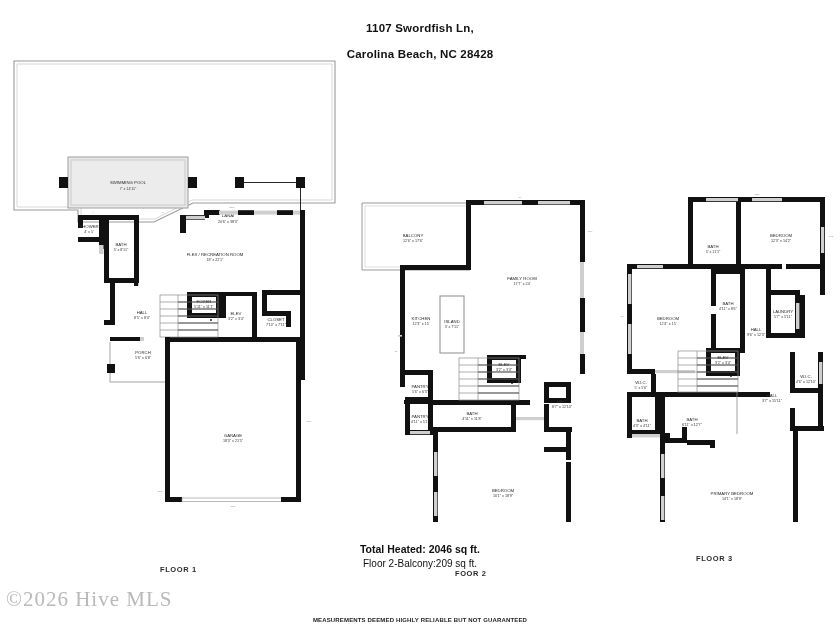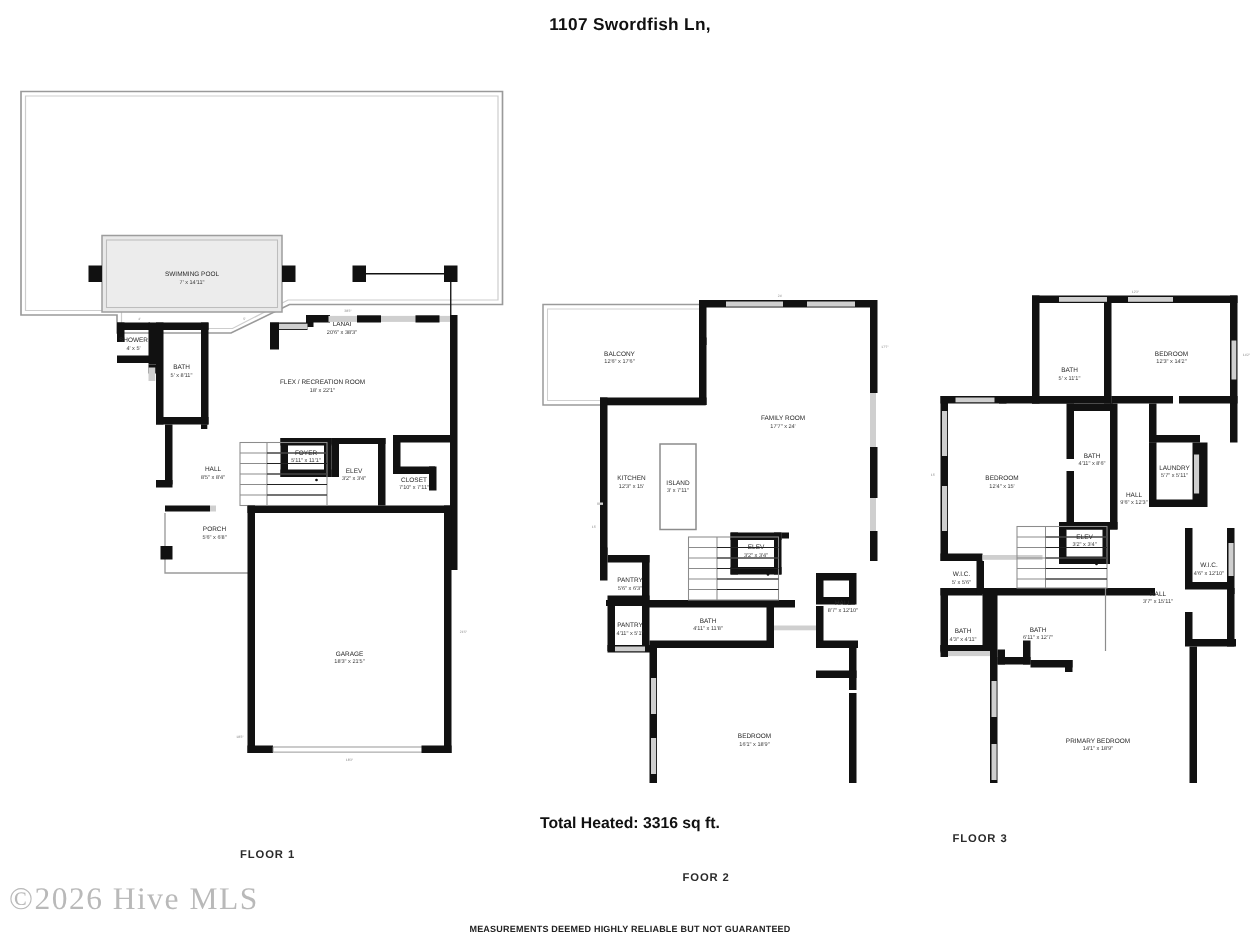--- a/index.html
+++ b/index.html
@@ -23,20 +23,21 @@
     left: 0;
     width: 840px;
     text-align: center;
   }
   #title-block .line {
     font-size: 11.5px;
     font-weight: bold;
     letter-spacing: 0.2px;
     line-height: 15px;
     color: #111;
+    margin-top: 11px;
   }
 
   
   #plans {
     position: absolute;
     top: 52px;
     left: 0;
     width: 840px;
     height: 470px;
   }
@@ -47,22 +48,22 @@
   }
 
   .floor-caption {
     position: absolute;
     font-size: 7.5px;
     font-weight: bold;
     letter-spacing: 0.6px;
     color: #2b2b2b;
   }
   #caption-f1 { left: 160px; top: 513px; text-align: center; }
-  #caption-f2 { left: 455px; top: 528px; }
-  #caption-f3 { left: 635px; top: 502px; }
+  #caption-f2 { left: 455px; top: 517px; }
+  #caption-f3 { left: 696px; top: 502px; }
 
   
   #footer {
     position: absolute;
     left: 0;
     top: 543px;
     width: 840px;
     text-align: center;
   }
   #footer .f-bold {
@@ -102,20 +103,21 @@
   
   .rmlabel { font-family: "Liberation Sans", sans-serif; font-size: 4.3px; fill: #2a2a2a; text-anchor: middle; }
   .rmdim   { font-family: "Liberation Sans", sans-serif; font-size: 3.7px; fill: #3a3a3a; text-anchor: middle; }
   .tick    { font-family: "Liberation Sans", sans-serif; font-size: 2.2px; fill: #8a8a8a; text-anchor: middle; }
 </style>
 </head>
 <body>
 
 <div id="title-block">
   <div class="line">1107 Swordfish Ln,</div>
+  <div class="line">Carolina Beach, NC 28428</div>
 </div>
 
 <div id="plans">
 
   <svg class="floor-svg" width="840" height="470" viewBox="0 0 840 470">
 
     <g>
       <path d="M14 9 L335 9 L335 151 L193 151 L154 170 L78 170 L78 158 L14 158 Z" fill="#ffffff" stroke="#9a9a9a" stroke-width="1.1"></path>
       <path d="M17 12 L332 12 L332 148 L192 148 L155 167 L81 167 L81 155 L17 155 Z" fill="none" stroke="#cdcdcd" stroke-width="0.8"></path>
     </g>
@@ -488,17 +490,18 @@
       <text x="732" y="497">14'1"</text>
     </g>
   </svg>
 
   <div class="floor-caption" id="caption-f1">FLOOR 1</div>
   <div class="floor-caption" id="caption-f2">FOOR 2</div>
   <div class="floor-caption" id="caption-f3">FLOOR 3</div>
 </div>
 
 <div id="footer">
-  <div class="f-bold">Total Heated: 3316 sq ft.</div>
+  <div class="f-bold">Total Heated: 2046 sq ft.</div>
+  <div class="f-reg">Floor 2-Balcony:209 sq ft.</div>
 </div>
 
 <div id="disclaimer">MEASUREMENTS DEEMED HIGHLY RELIABLE BUT NOT GUARANTEED</div>
 <div id="watermark">©2026 Hive MLS</div>
 
 </body></html>

